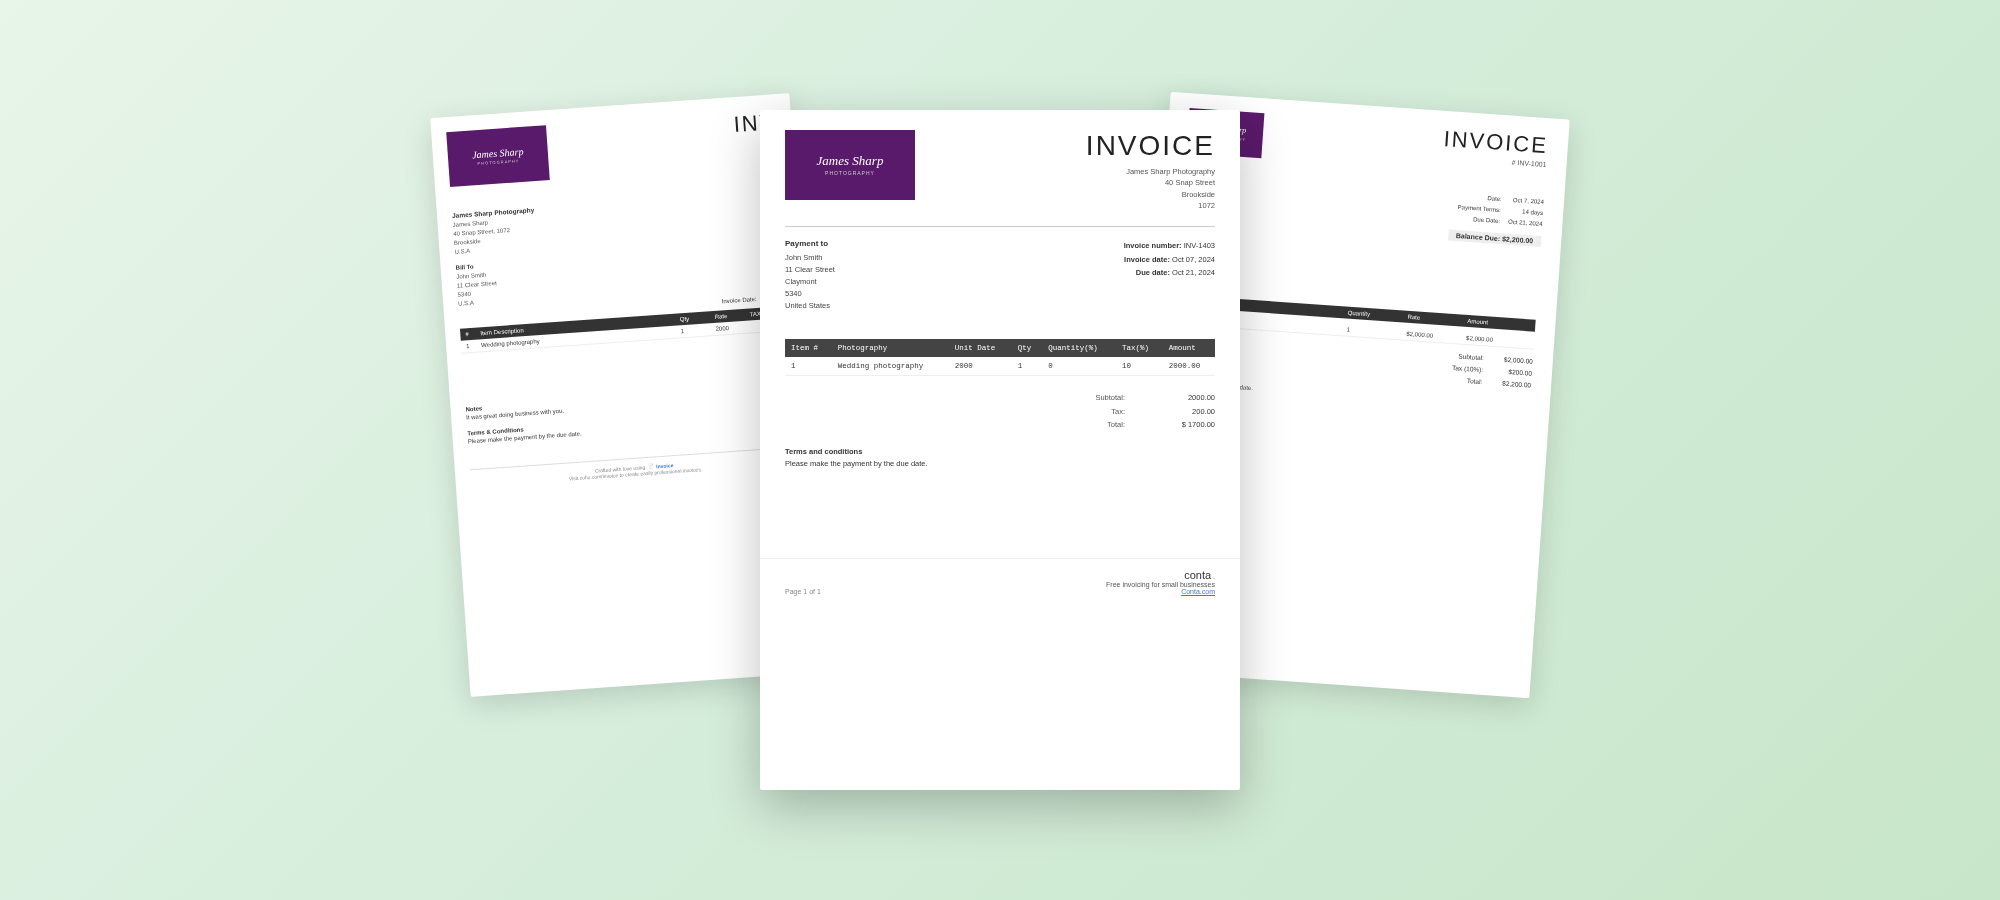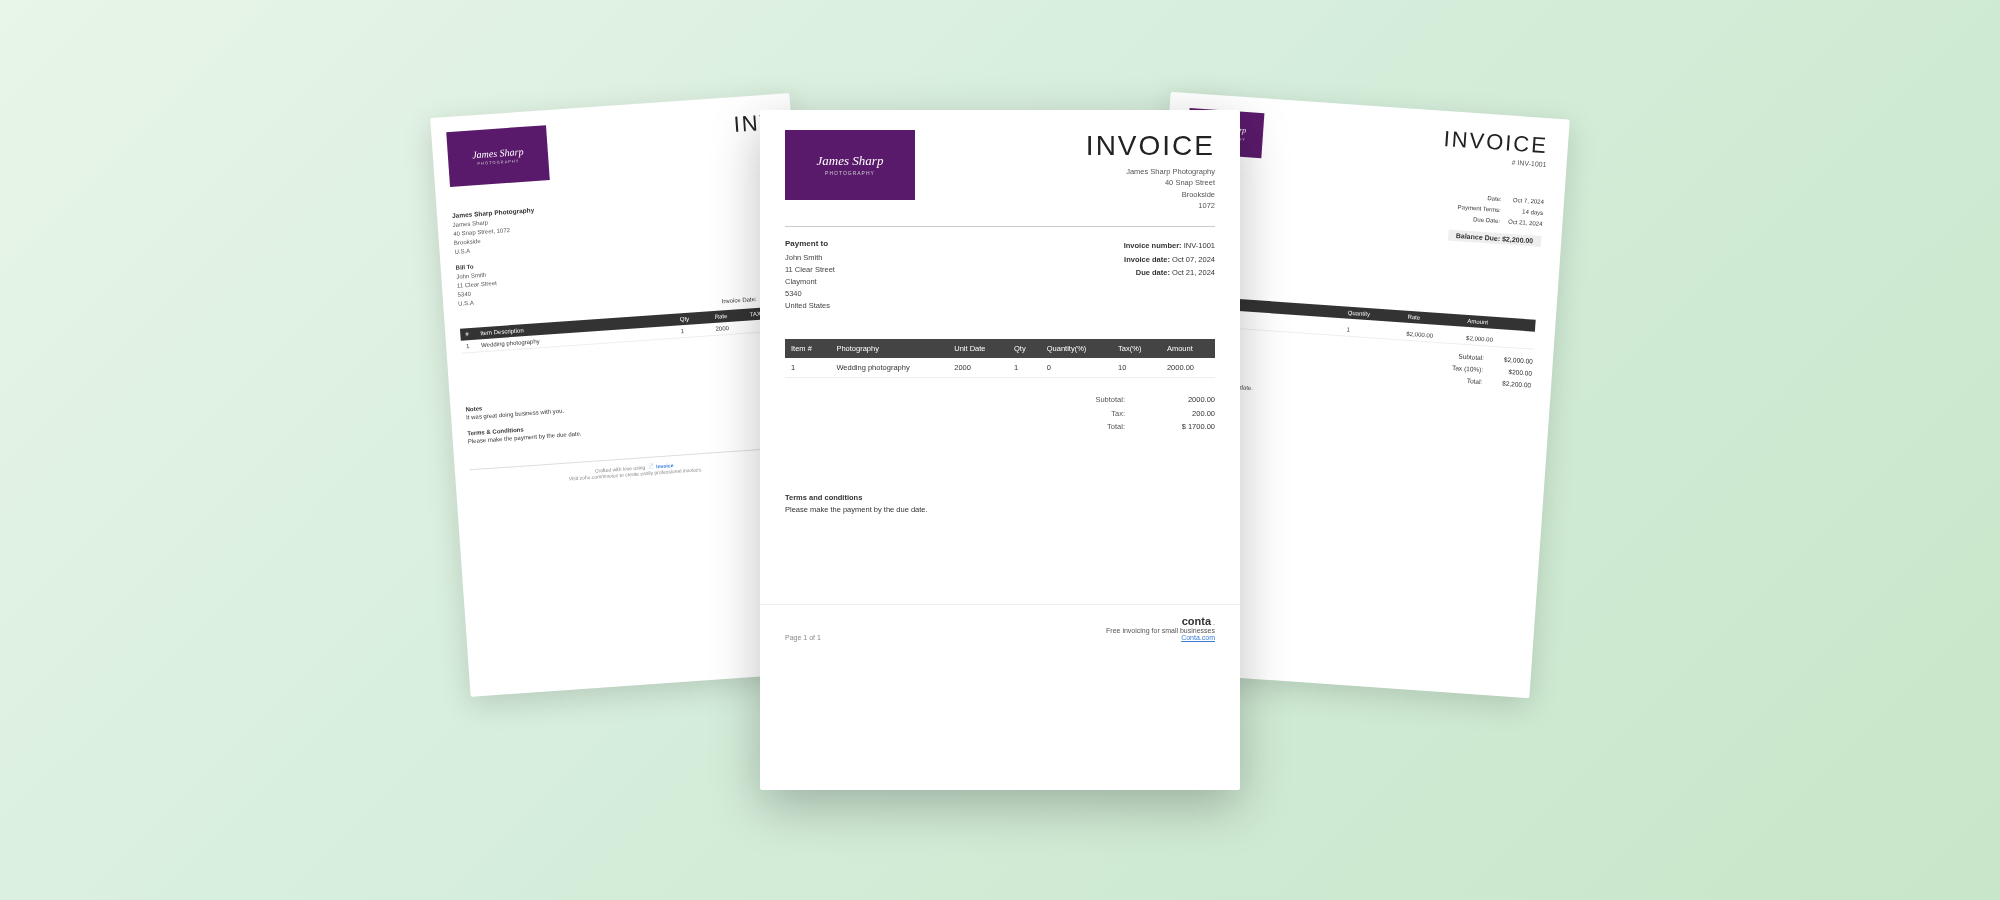--- a/index.html
+++ b/index.html
@@ -183,20 +183,21 @@
       padding-left: 18px;
     }
 
     .inv-table-wrap {
       padding: 15px 25px;
     }
     table {
       width: 100%;
       border-collapse: collapse;
       font-size: 7.5px;
+      font-family: Liberation Mono, monospace;
     }
     .inv-center table thead tr {
       background: #444;
       color: #fff;
     }
     .inv-center table thead th {
       padding: 5px 6px;
       text-align: left;
       font-weight: normal;
     }
@@ -219,34 +220,33 @@
     .inv-totals-label { color: #555; }
     .inv-totals-value { min-width: 60px; text-align: right; }
 
     .inv-terms {
       padding: 15px 25px 10px;
       font-size: 7.5px;
     }
     .inv-terms-title {
       font-weight: bold;
       margin-bottom: 3px;
-      margin-top: 44px;
     }
 
     .inv-footer {
       margin-top: auto;
       padding: 10px 25px 12px;
       display: flex;
       justify-content: space-between;
       align-items: flex-end;
       border-top: 1px solid #eee;
     }
     .inv-footer-page { font-size: 7px; color: #888; }
     .inv-footer-brand { text-align: right; font-size: 7px; color: #555; }
-    .conta-text { font-size: 11px; font-weight: bold; color: #333; }
+    .conta-text { font-size: 11px; font-weight: normal; color: #333; }
     .conta-dot { color: #555; }
     .conta-link { color: #3a7bd5; font-size: 7px; text-decoration: underline; }
 
     
     .inv-left-header {
       padding: 15px;
     }
     .inv-left-title {
       font-size: 22px;
       font-weight: 300;
@@ -423,21 +423,21 @@
           <span>John Smith</span><br>
           11 Clear Street<br>
           Claymont<br>
           5340<br>
           United States
         </div>
       </div>
       <div class="inv-details">
         <div>
           <strong>Invoice number:</strong>
-          <span>INV-1001</span>
+          <span>INV-1403</span>
         </div>
         <div>
           <strong>Invoice date:</strong>
           <span>Oct 07, 2024</span>
         </div>
         <div>
           <strong>Due date:</strong>
           <span>Oct 21, 2024</span>
         </div>
       </div>

